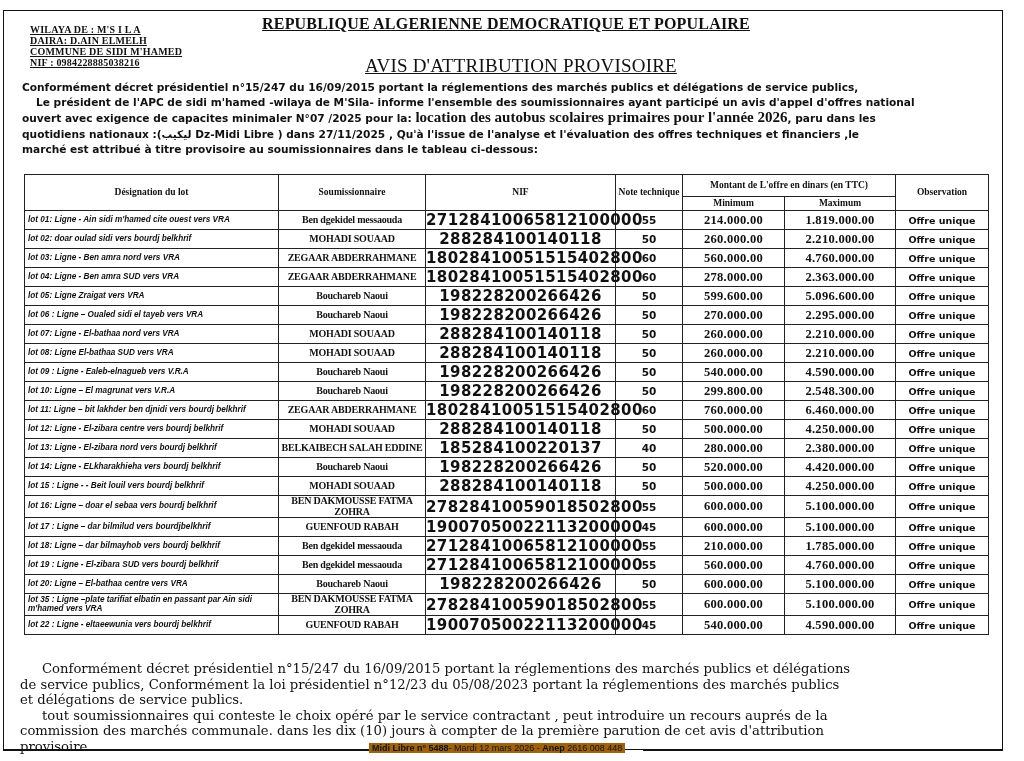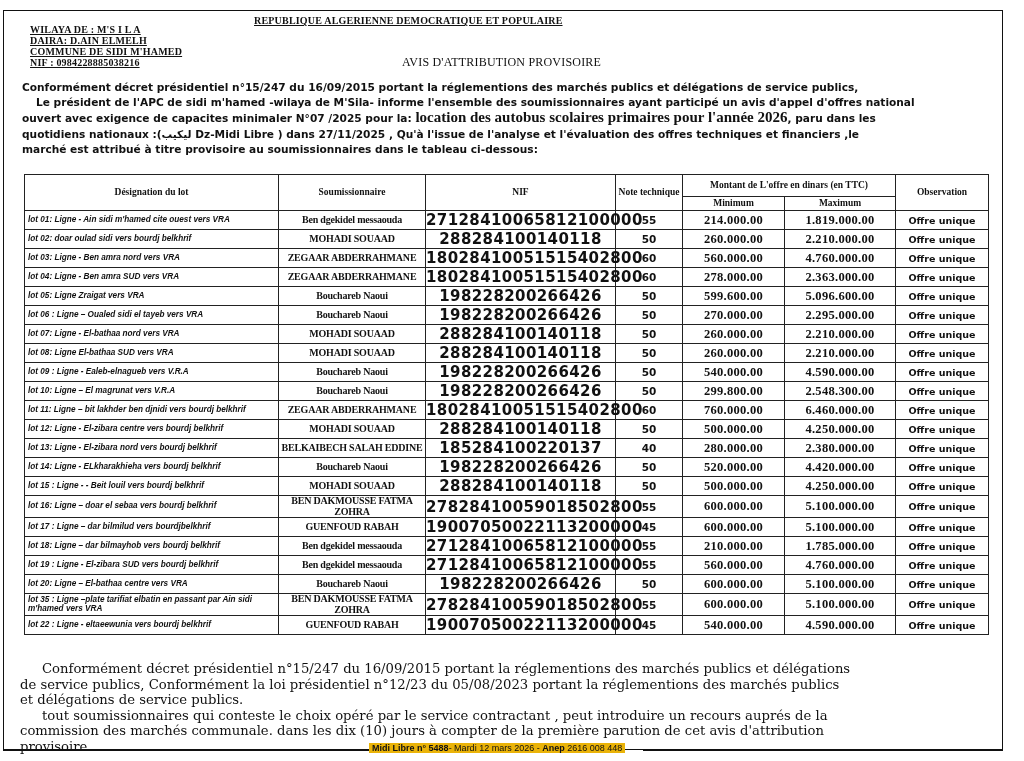--- a/index.html
+++ b/index.html
@@ -4,22 +4,22 @@
 <style>
   * { box-sizing: border-box; margin: 0; padding: 0; }
   html, body { width: 1024px; height: 761px; background: #ffffff; overflow: hidden; }
   body { position: relative; color: #111; font-family: "Liberation Serif", serif; }
 
   .frame { position: absolute; left: 3px; top: 10px; width: 1000px; height: 740px; border: 1.5px solid #111; }
 
   .admin { position: absolute; left: 30px; top: 24px; font-family: "Liberation Serif", serif; font-weight: bold; font-size: 10px; line-height: 11px; text-decoration: underline; letter-spacing: 0.2px; }
   .admin div { white-space: nowrap; }
 
-  .republic { position: absolute; left: 254px; top: 15px; font-weight: bold; font-size: 10px; text-decoration: underline; letter-spacing: 0.2px; white-space: nowrap; }
-  .title { position: absolute; left: 365px; top: 55px; font-size: 12px; white-space: nowrap; letter-spacing: 0.2px; margin-left: 37px; }
+  .republic { position: absolute; left: 262px; top: 15px; font-weight: bold; font-size: 16px; text-decoration: underline; letter-spacing: 0.2px; white-space: nowrap; }
+  .title { position: absolute; left: 365px; top: 55px; font-size: 19px; text-decoration: underline; white-space: nowrap; letter-spacing: 0.2px; }
 
   .intro { position: absolute; left: 22px; top: 80px; width: 966px; font-family: "DejaVu Sans", sans-serif; font-size: 10.6px; line-height: 15.2px; font-weight: bold; }
   .intro p { white-space: nowrap; }
   .intro .indent { padding-left: 14px; }
   .intro .big { font-family: "Liberation Serif", serif; font-weight: bold; font-size: 15px; }
 
   table.lots { position: absolute; left: 24px; top: 174px; width: 964px; border-collapse: collapse; table-layout: fixed; }
   table.lots td, table.lots th { border: 1.2px solid #222; vertical-align: middle; }
   table.lots th { font-family: "Liberation Serif", serif; font-weight: bold; font-size: 9.5px; text-align: center; line-height: 11px; }
   table.lots td { height: 18.3px; }
@@ -29,21 +29,21 @@
   .c-note { font-family: "DejaVu Sans", sans-serif; font-weight: bold; font-size: 10.5px; text-align: center; }
   .c-amt { font-family: "Liberation Serif", serif; font-weight: bold; font-size: 12.5px; text-align: center; letter-spacing: 0.3px; }
   .c-obs { font-family: "DejaVu Sans", sans-serif; font-weight: bold; font-size: 9.5px; text-align: center; }
 
   .outro { position: absolute; left: 20px; top: 661px; width: 975px; font-family: "DejaVu Serif", serif; font-size: 13.2px; line-height: 15.6px; }
   .outro p { white-space: nowrap; }
   .outro .indent { padding-left: 22px; }
 
   .footer { position: absolute; left: 3px; top: 743px; width: 1000px; height: 14px; }
   .footer .line { position: absolute; top: 6px; height: 1.5px; background: #111; }
-  .footer .txt { position: absolute; left: 366px; top: 0; font-family: "Liberation Sans", sans-serif; font-size: 9px; white-space: nowrap; background: #eab308; padding: 0 3px; }
+  .footer .txt { position: absolute; left: 366px; top: 0; font-family: "Liberation Sans", sans-serif; font-size: 9px; white-space: nowrap; background: #a16207; padding: 0 3px; }
   .footer .txt b { font-weight: bold; }
 </style>
 </head>
 <body>
 
 <div class="frame"></div>
 
 <div class="admin">
   <div>WILAYA DE : M'S I L A</div>
   <div>DAIRA: D.AIN ELMELH</div>

